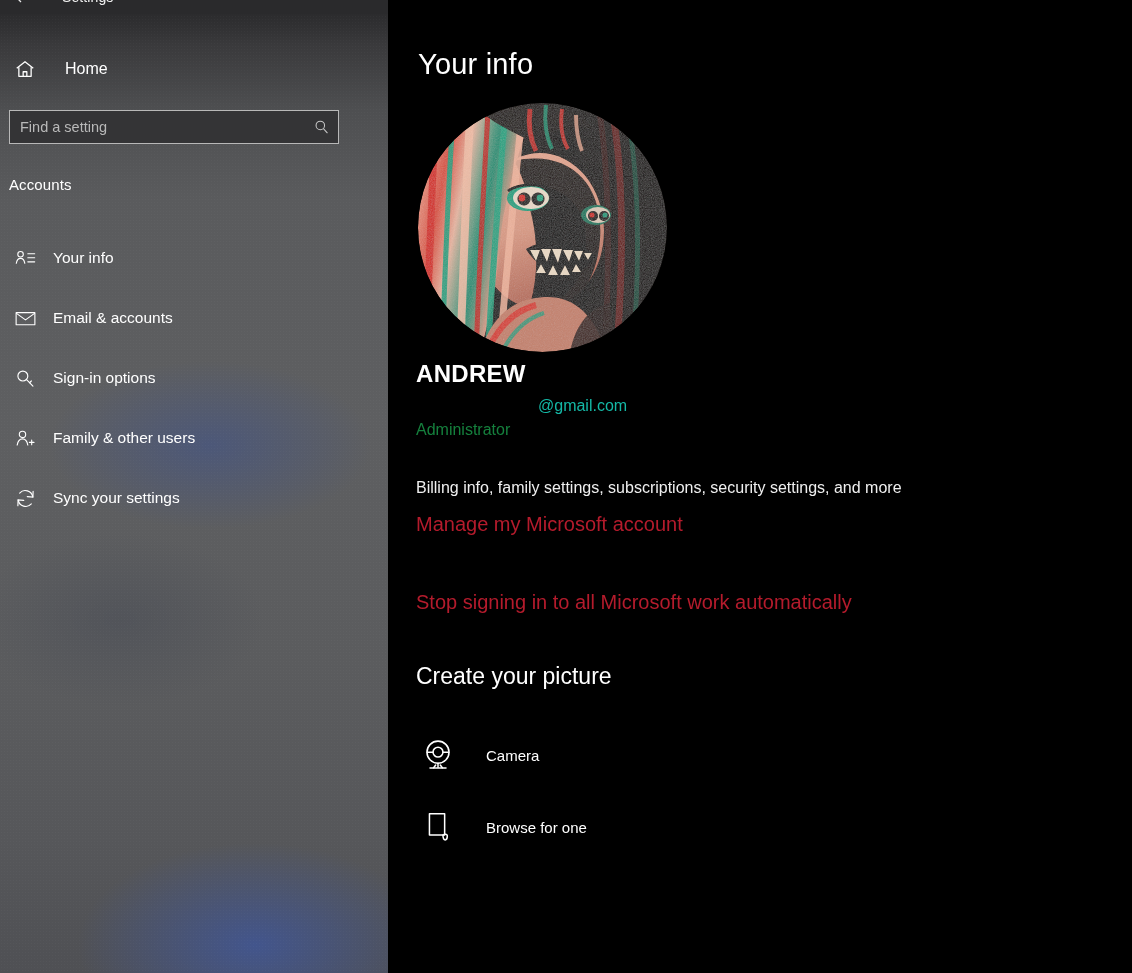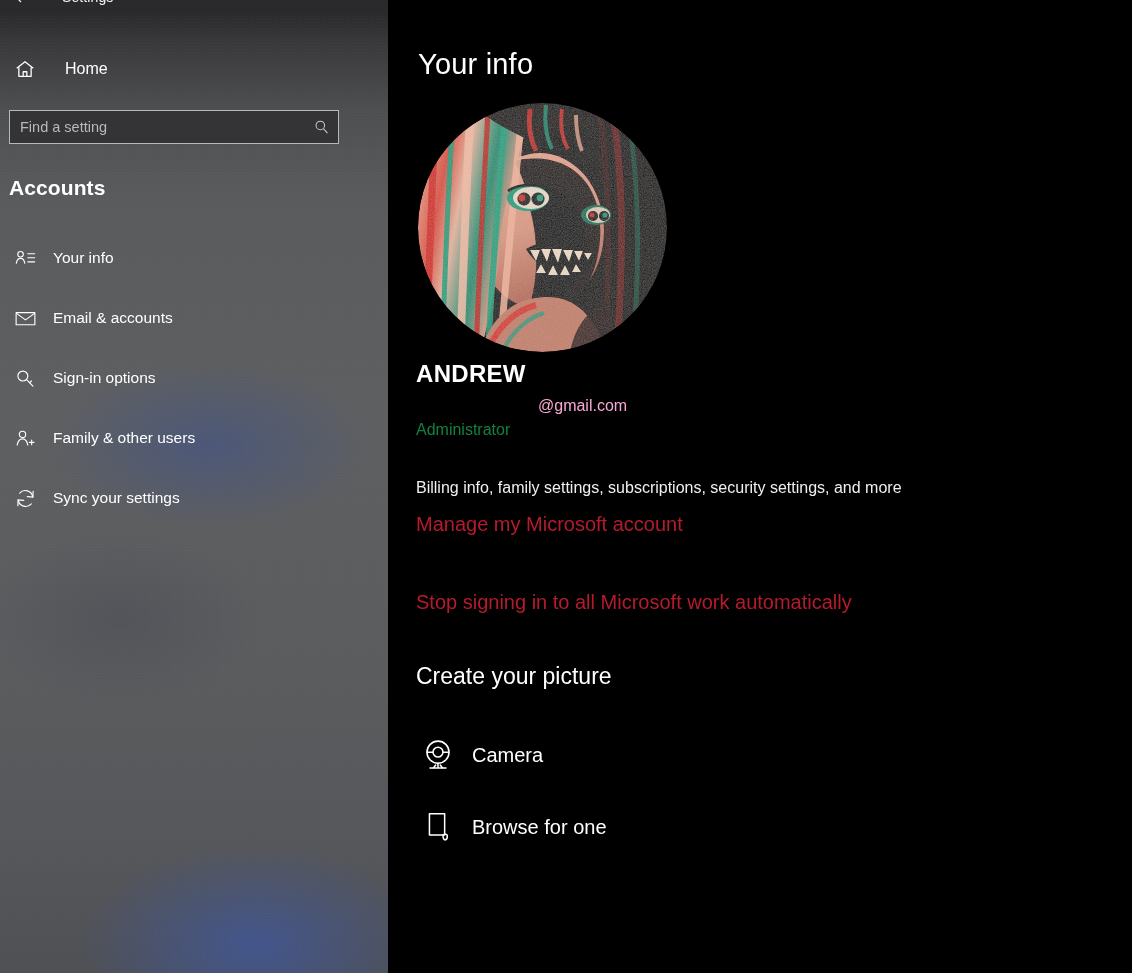--- a/index.html
+++ b/index.html
@@ -62,21 +62,21 @@
   .searchbox .si{
     flex:1; background:transparent; border:0; outline:none;
     color:#cfcfcf; font-size:14.5px; font-family:"Liberation Sans", sans-serif;
     padding:0 10px;
   }
   .searchbox .si::placeholder{ color:#b9b9b9; opacity:1; }
   .searchbox .mag{ width:34px; display:flex; justify-content:center; align-items:center; }
 
   .sb-heading{
     position:absolute; left:9px; top:176px;
-    color:#ffffff; font-size:21px; font-weight:bold; letter-spacing:.1px;
+    color:#ffffff; font-size:15px; font-weight:normal; letter-spacing:.1px;
   }
 
   .navlist{ position:absolute; left:0; top:240px; width:388px; }
   .nav-item{
     display:flex; align-items:center; height:36px; margin-bottom:24px;
     cursor:default;
   }
   .nav-item .ico{
     width:40px; min-width:40px; margin-left:5px;
     display:flex; justify-content:center; align-items:center;
@@ -99,21 +99,21 @@
     border-radius:50%; overflow:hidden; background:#0b0806;
   }
   .avatar svg{ display:block; width:249px; height:249px; }
 
   .acct-name{
     position:absolute; left:28px; top:360px;
     color:#ffffff; font-size:24px; font-weight:bold; letter-spacing:.3px;
   }
   .acct-email{
     position:absolute; left:150px; top:397px;
-    color:#f9a8d4; font-size:16px;text-align:center;
+    color:#14b8a6; font-size:16px;text-align:center;
   }
   .acct-role{
     position:absolute; left:28px; top:421px;
     color:#15803d; font-size:16px;
   }
 
   .billing-text{
     position:absolute; left:28px; top:479px;
     color:#efefef; font-size:16px;
   }
@@ -126,21 +126,21 @@
 
   .section-title{
     position:absolute; left:28px; top:663px;
     color:#ffffff; font-size:23px; font-weight:300;
   }
 
   .pic-option{
     position:absolute; left:26px; display:flex; align-items:center; cursor:default;
   }
   .pic-option .ico{ width:48px; display:flex; justify-content:center; align-items:center; }
-  .pic-option .lbl{ color:#ffffff; font-size:20px; margin-left:10px; }
+  .pic-option .lbl{ color:#ffffff; font-size:15px; margin-left:24px; }
   .opt-camera{ top:736px; }
   .opt-browse{ top:808px; }
 </style>
 </head>
 <body>
 
 <div id="app">
 
   <div class="titlebar">
     <div class="tb-inner">

